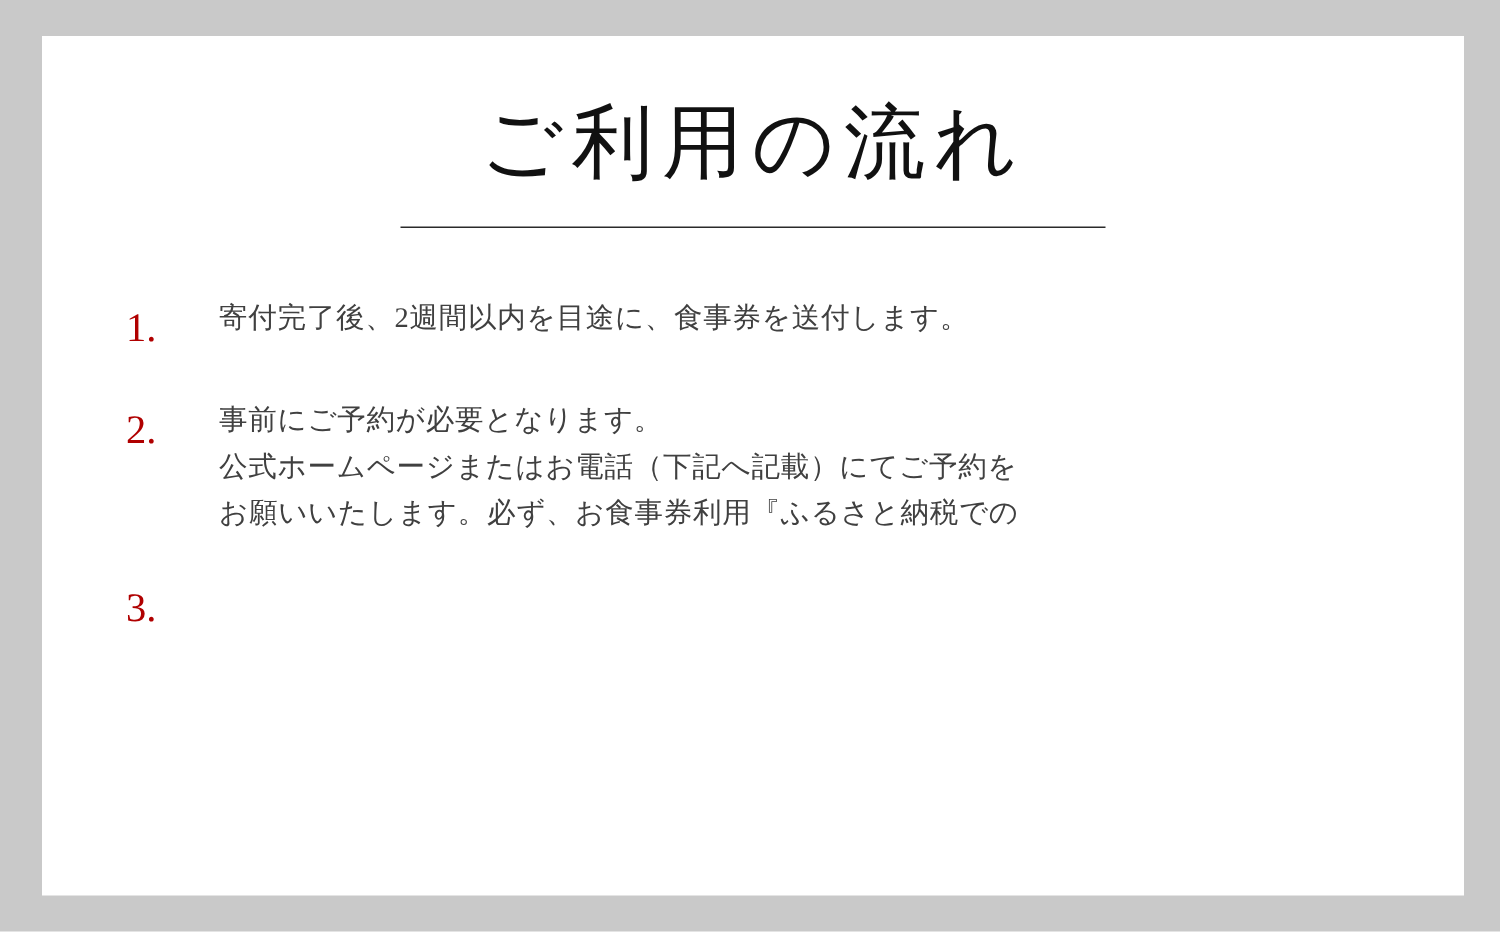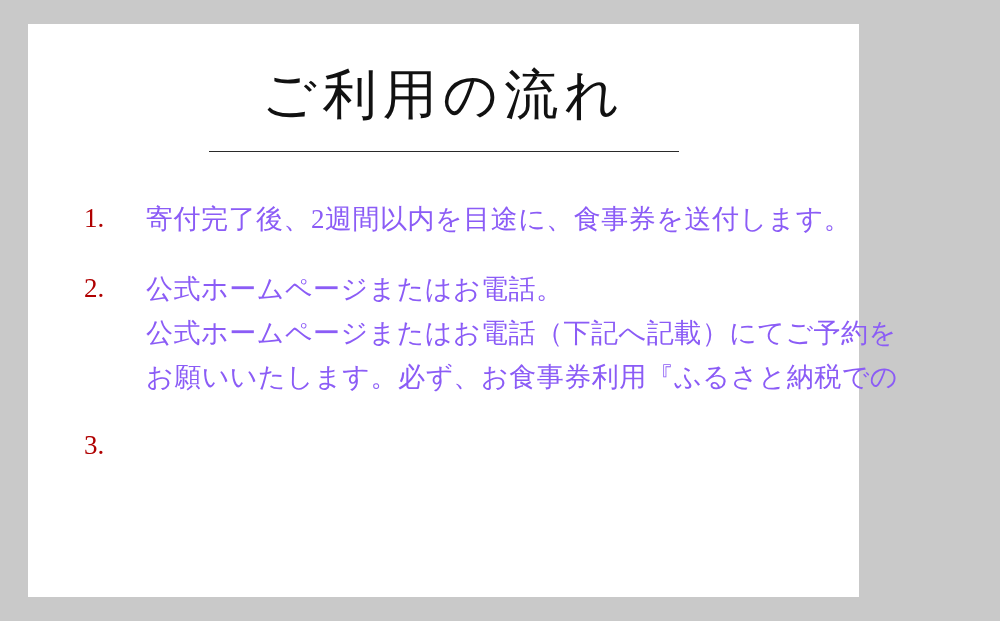--- a/index.html
+++ b/index.html
@@ -10,21 +10,21 @@
     width: 1000px;
     height: 621px;
     background: #c9c9c9;
     font-family: "Liberation Serif", "DejaVu Serif", serif;
     overflow: hidden;
   }
   .page {
     position: absolute;
     left: 28px;
     top: 24px;
-    width: 831px;
+    width: 948px;
     height: 573px;
     background: #ffffff;
     box-sizing: border-box;
   }
   .title-block {
     margin-top: 42px;
     text-align: center;
   }
   .title {
     font-size: 54px;
@@ -54,22 +54,22 @@
   .num {
     color: #b00000;
     font-size: 27px;
     width: 62px;
     flex: 0 0 62px;
     text-align: left;
     line-height: 1.55;
     font-family: "Liberation Serif", "DejaVu Serif", serif;
   }
   .body-text {
-    font-size: 27px;
-    color: #8b5cf6;
+    font-size: 19px;
+    color: #404040;
     line-height: 1.62;
     letter-spacing: 0.5px;
     font-family: "Liberation Serif", "DejaVu Serif", serif;
   }
   .body-text .line {
     display: block;
     white-space: nowrap;
   }
 </style>
 </head>
@@ -87,21 +87,21 @@
     <li class="item">
       <span class="num">1.</span>
       <span class="body-text">
         <span class="line">寄付完了後、2週間以内を目途に、食事券を送付します。</span>
       </span>
     </li>
 
     <li class="item">
       <span class="num">2.</span>
       <span class="body-text">
-        <span class="line">公式ホームページまたはお電話。</span>
+        <span class="line">事前にご予約が必要となります。</span>
         <span class="line">公式ホームページまたはお電話（下記へ記載）にてご予約を</span>
         <span class="line">お願いいたします。必ず、お食事券利用『ふるさと納税での</span>
       </span>
     </li>
 
     <li class="item">
       <span class="num">3.</span>
     </li>
 
   </ol>

